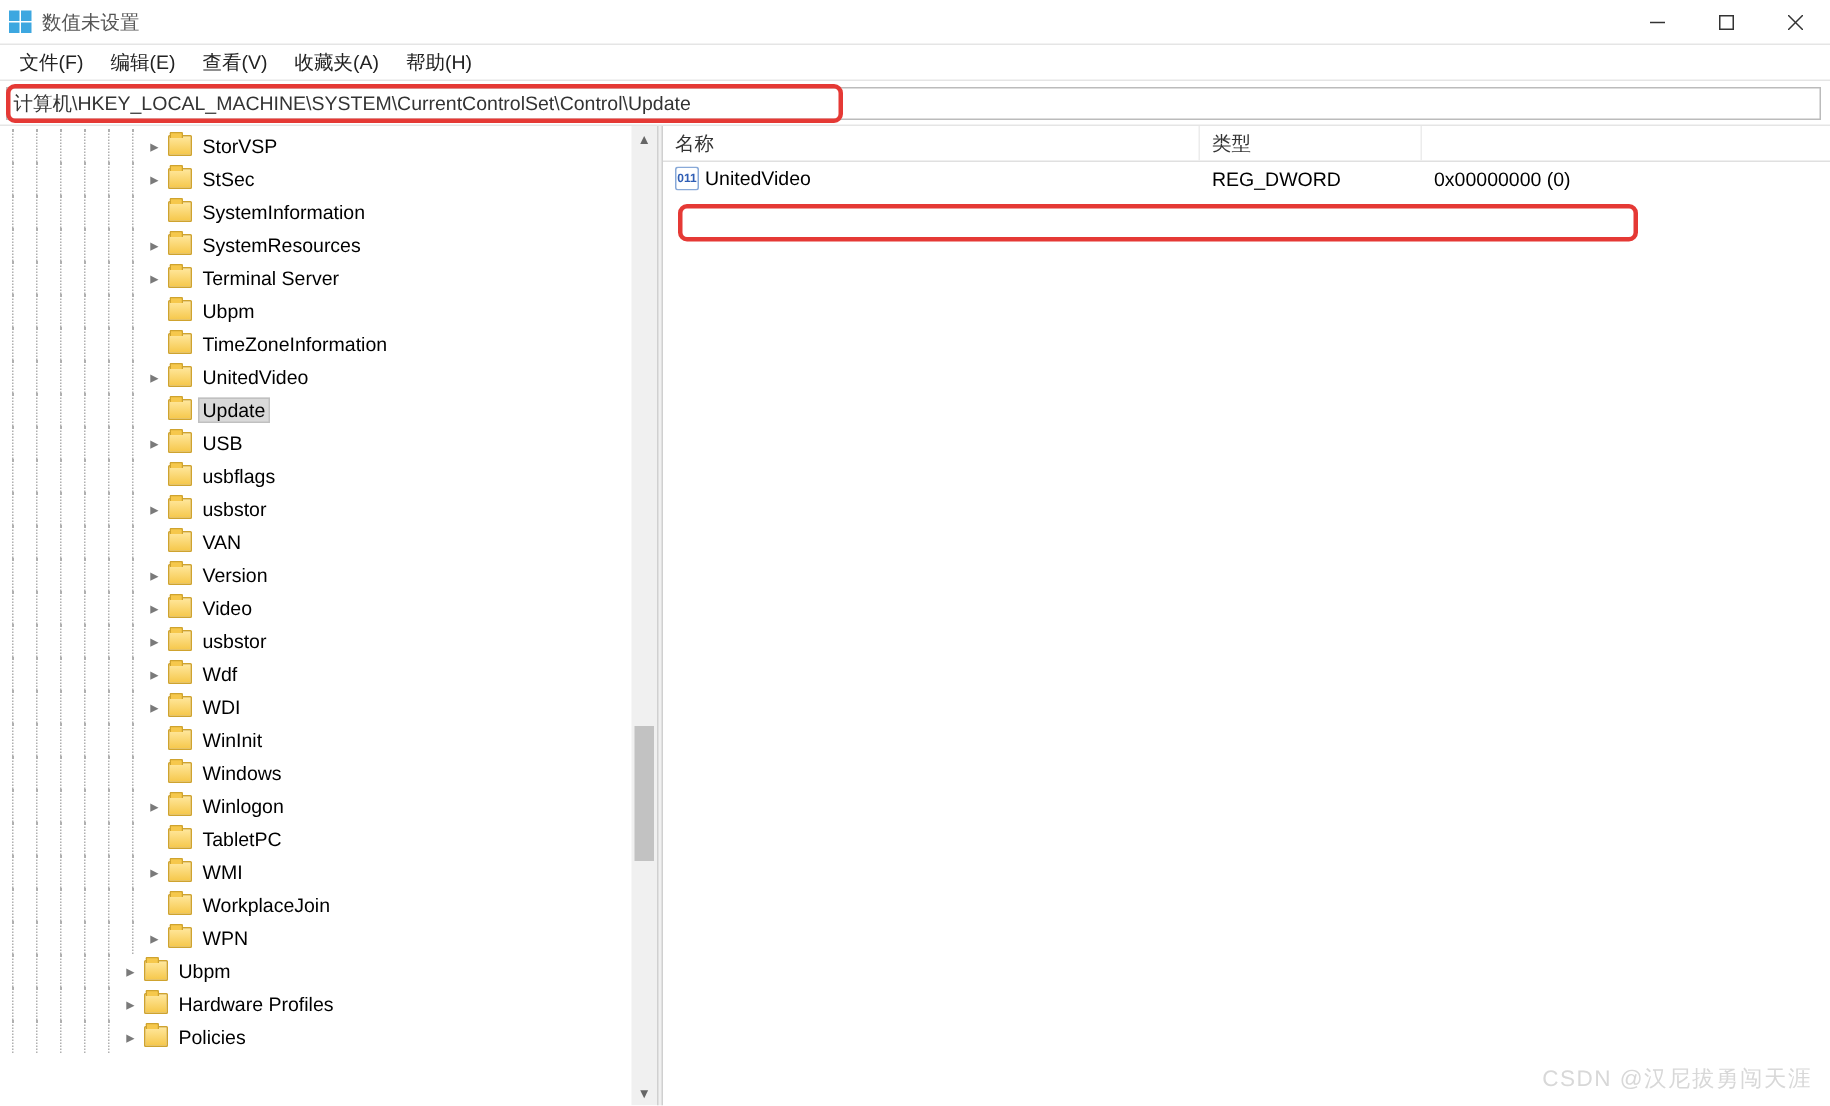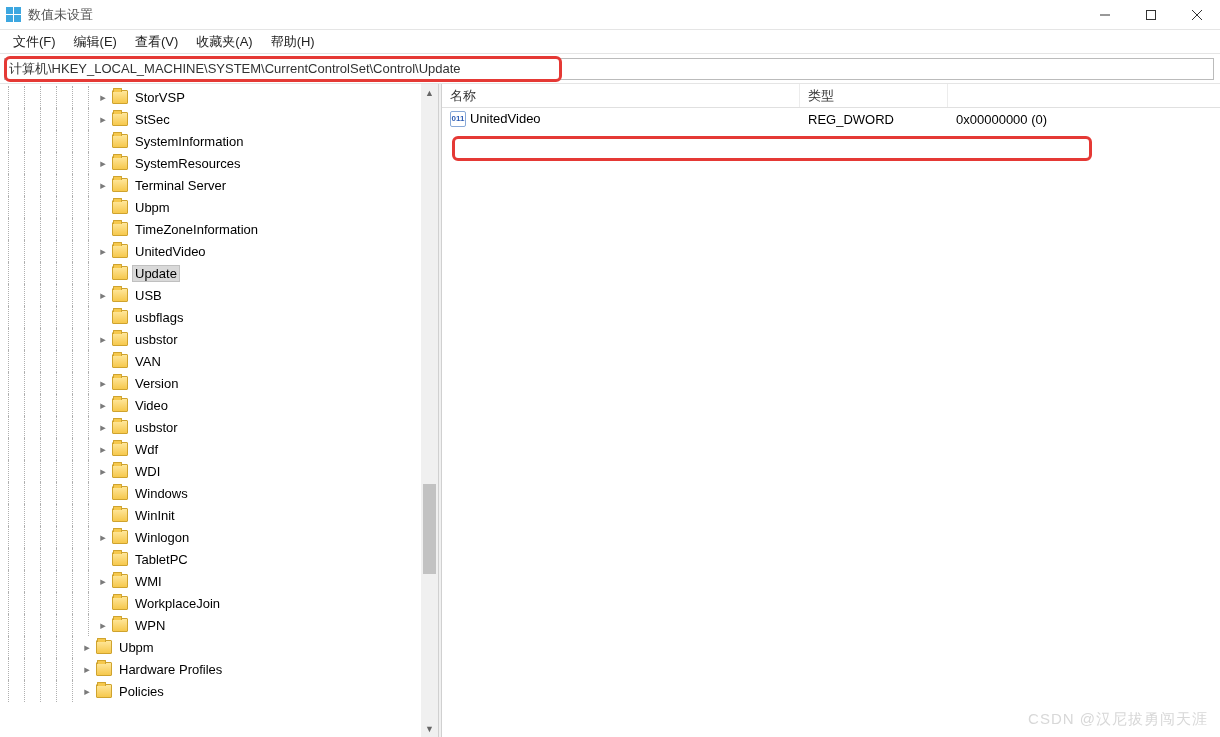--- a/index.html
+++ b/index.html
@@ -480,32 +480,32 @@
         </div>
         <div class="tree-row">
           <span class="tree-indent line" style="width: 16px;"></span>
           <span class="tree-indent line" style="width: 16px;"></span>
           <span class="tree-indent line" style="width: 16px;"></span>
           <span class="tree-indent line" style="width: 16px;"></span>
           <span class="tree-indent line" style="width: 16px;"></span>
           <span class="tree-indent line" style="width: 16px;"></span>
           <span class="expander none">▸</span>
           <span class="folder-icon"></span>
+          <span class="node-label">WinInit</span>
+        </div>
+        <div class="tree-row">
+          <span class="tree-indent line" style="width: 16px;"></span>
+          <span class="tree-indent line" style="width: 16px;"></span>
+          <span class="tree-indent line" style="width: 16px;"></span>
+          <span class="tree-indent line" style="width: 16px;"></span>
+          <span class="tree-indent line" style="width: 16px;"></span>
+          <span class="tree-indent line" style="width: 16px;"></span>
+          <span class="expander none">▸</span>
+          <span class="folder-icon"></span>
           <span class="node-label">Windows</span>
-        </div>
-        <div class="tree-row">
-          <span class="tree-indent line" style="width: 16px;"></span>
-          <span class="tree-indent line" style="width: 16px;"></span>
-          <span class="tree-indent line" style="width: 16px;"></span>
-          <span class="tree-indent line" style="width: 16px;"></span>
-          <span class="tree-indent line" style="width: 16px;"></span>
-          <span class="tree-indent line" style="width: 16px;"></span>
-          <span class="expander none">▸</span>
-          <span class="folder-icon"></span>
-          <span class="node-label">WinInit</span>
         </div>
         <div class="tree-row">
           <span class="tree-indent line" style="width: 16px;"></span>
           <span class="tree-indent line" style="width: 16px;"></span>
           <span class="tree-indent line" style="width: 16px;"></span>
           <span class="tree-indent line" style="width: 16px;"></span>
           <span class="tree-indent line" style="width: 16px;"></span>
           <span class="tree-indent line" style="width: 16px;"></span>
           <span class="expander ">▸</span>
           <span class="folder-icon"></span>

